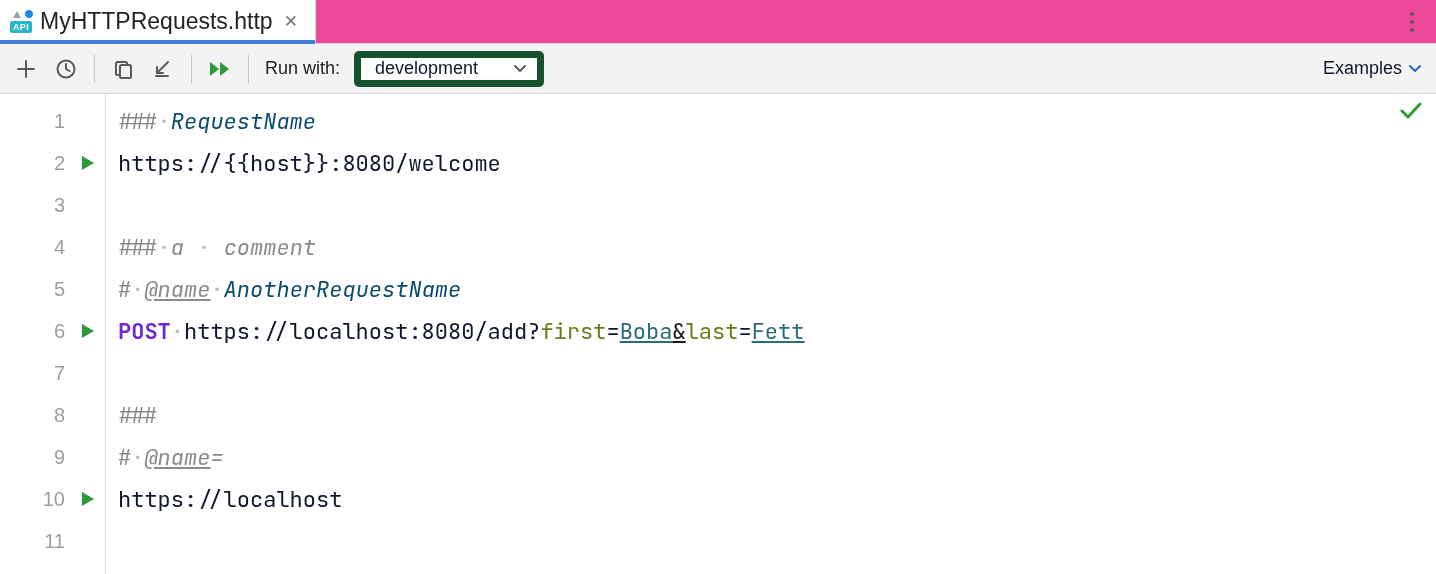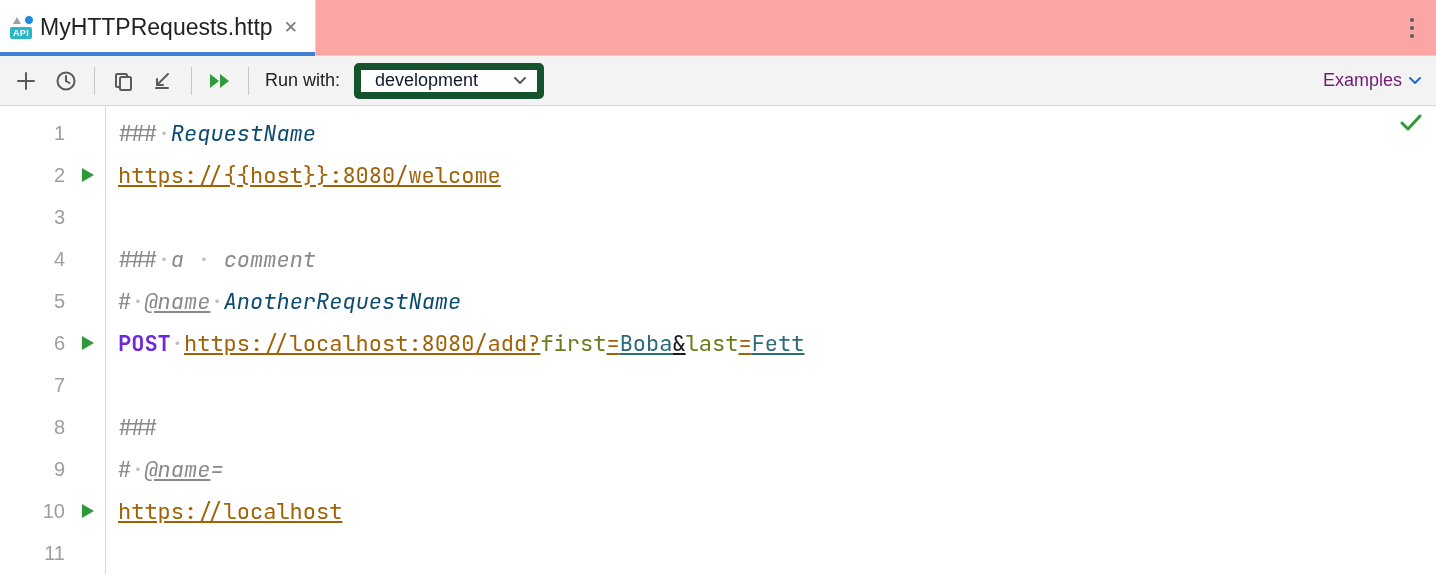--- a/index.html
+++ b/index.html
@@ -8,22 +8,22 @@
     width:1436px; height:574px;
     font-family: -apple-system, BlinkMacSystemFont, "Segoe UI", Arial, sans-serif;
     background:#ffffff;
     overflow:hidden;
     color:#000;
   }
   .mono { font-family: "JetBrains Mono", Menlo, Consolas, "DejaVu Sans Mono", monospace; }
 
   
   .tabbar {
-    height:56px;
-    background:#fca5a5;
+    height:44px;
+    background:#ec4899;
     border-bottom:1px solid #d7d7d7;
     display:flex; align-items:stretch;
   }
   .tab {
     display:flex; align-items:center; gap:8px;
     padding:0 14px 0 10px;
     background:#ffffff;
     border-right:1px solid #d7d7d7;
     position:relative;
   }
@@ -77,21 +77,21 @@
   .env-select {
     height:36px; padding:0 34px 0 14px;
     border:7px solid #14532d; border-radius:5px; background:#fff;
     display:flex; align-items:center; font-size:18px; color:#0f172a;
     position:relative; cursor:pointer; min-width:190px;
   }
   .env-select .caret {
     position:absolute; right:10px; top:50%; transform:translateY(-50%);
   }
   .examples {
-    margin-left:auto; color:#701a75; display:flex; align-items:center; gap:6px;
+    margin-left:auto; color:#0f172a; display:flex; align-items:center; gap:6px;
     cursor:pointer; padding:4px 4px;
   }
 
   
   .editor {
     display:flex; height:calc(574px - 44px - 50px);
     font-size:22px;
   }
   .gutter {
     flex:0 0 106px;
@@ -109,21 +109,21 @@
   .code { flex:1; padding-top:6px; position:relative; }
   .cline { height:42px; display:flex; align-items:center; padding-left:12px; }
   .status-ok {
     position:absolute; top:8px; right:14px; color:#2e9a3a;
   }
 
   
   .c-grey { color:#8a8a8a; font-style:italic; }
   .c-olive { color:#0c4a6e; font-style:italic; }
   .c-hash { color:#8a8a8a; }
-  .c-url { color:#a16207; text-decoration:underline; }
+  .c-url { color:#0f172a; }
   .c-navy { color:#6d28d9; font-weight:600; }
   .c-param { color:#6b7c1a; }
   .c-val { color:#2a6a7a; text-decoration:underline; }
   .c-amp { color:#1a1a1a; text-decoration:underline; }
   .u { text-decoration:underline; }
   .sp { color:#bdbdbd; font-style:normal; }
 
   svg { display:block; }
 </style>
 </head>

